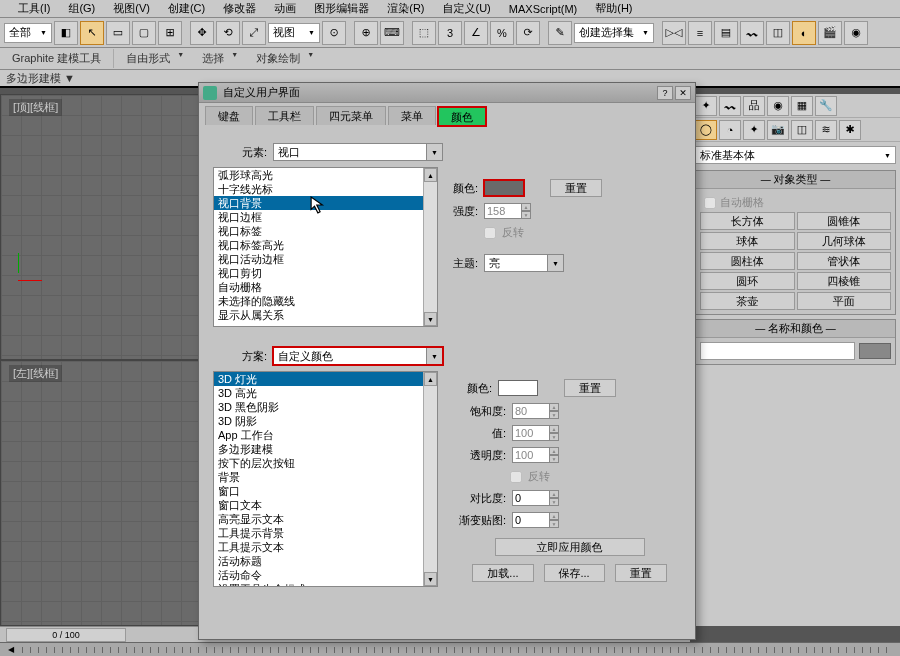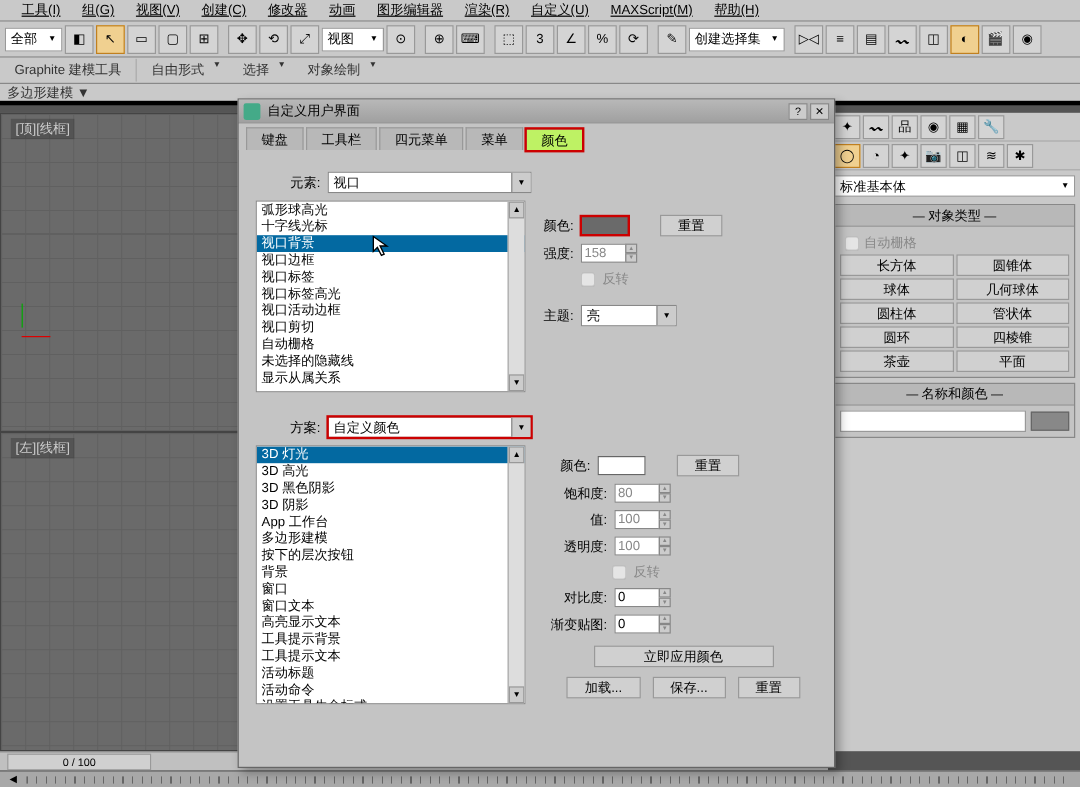--- a/index.html
+++ b/index.html
@@ -1,35 +1,35 @@
 <!DOCTYPE html>
 <html><head>
 <meta charset="utf-8">
 <style>
 * { margin: 0; padding: 0; box-sizing: border-box; font-family: "Microsoft YaHei", SimSun, sans-serif; font-size: 11px; }
 body { background: #555; width: 900px; height: 656px; overflow: hidden; position: relative; }
 
 
 .menubar { height: 18px; background: #c9c9c9; display: flex; align-items: center; padding-left: 10px; gap: 2px; color: #000; border-bottom: 1px solid #888; }
-.menubar span { padding: 0 8px; cursor: default; text-decoration: underline; }
+.menubar span { padding: 0 8px; cursor: default; }
 
 
 .main-toolbar { height: 30px; background: #c9c9c9; border-bottom: 1px solid #888; display: flex; align-items: center; padding: 0 4px; gap: 2px; }
 .tb-dropdown { height: 20px; background: #fff; border: 1px solid #999; padding: 0 4px; display: flex; align-items: center; }
 .tb-btn { width: 24px; height: 24px; background: #d4d4d4; border: 1px solid #999; display: flex; align-items: center; justify-content: center; }
 .tb-btn.active { background: #f0d090; border: 1px solid #c08020; }
 .tb-sep { width: 4px; }
 
 
 .sec-toolbar { height: 22px; background: #c9c9c9; border-bottom: 1px solid #888; display: flex; align-items: center; color: #333; }
 .sec-toolbar .tab { padding: 2px 12px; border-right: 1px solid #aaa; }
 .sec-toolbar .dropdown-tab { padding: 2px 20px 2px 12px; position: relative; }
 .sec-toolbar .dropdown-tab::after { content: '▼'; position: absolute; right: 6px; font-size: 7px; }
 
-.modeling-sub { height: 18px; background: #c9c9c9; color: #333; display: flex; align-items: center; padding-left: 6px; border-bottom: 4px solid #000000; }
+.modeling-sub { height: 18px; background: #c9c9c9; color: #333; display: flex; align-items: center; padding-left: 6px; border-bottom: 2px solid #000000; }
 
 
 .viewport-area { position: absolute; top: 94px; left: 0; right: 210px; bottom: 30px; background: #6c6c6c; }
 .vp-quad { position: absolute; inset: 0; display: grid; grid-template-columns: 1fr 1fr; grid-template-rows: 1fr 1fr; }
 .vp-pane { border: 1px solid #444; background: #6a6a6a; position: relative; }
 .vp-pane.active-pane { border: 2px solid #b0a020; }
 .vp-label { position: absolute; top: 4px; left: 8px; color: #ccc; background: rgba(0,0,0,0.2); padding: 1px 4px; }
 .vp-gridlines { position: absolute; inset: 0; background-image: linear-gradient(#606060 1px, transparent 1px), linear-gradient(90deg, #606060 1px, transparent 1px); background-size: 20px 20px; }
 .vp-axis-x { position: absolute; top: 70%; left: 5%; width: 24px; height: 1px; background: #d00; }
 .vp-axis-y { position: absolute; top: 60%; left: 5%; width: 1px; height: 20px; background: #0a0; }
@@ -51,21 +51,21 @@
 .name-color-input { width: 100%; height: 18px; background: #fff; border: 1px solid #999; margin: 4px 0; }
 
 
 .dialog { position: absolute; left: 198px; top: 82px; width: 498px; height: 558px; background: #c4c4c4; border: 1px solid #666; box-shadow: 4px 4px 8px rgba(0,0,0,0.3); z-index: 100; }
 .dlg-titlebar { height: 20px; background: linear-gradient(#b8b8b8,#a0a0a0); display: flex; align-items: center; padding: 0 4px; border-bottom: 1px solid #888; }
 .dlg-titlebar .icon { width: 14px; height: 14px; background: #4a8; border-radius: 2px; margin-right: 6px; }
 .dlg-titlebar .title { flex: 1; }
 .dlg-titlebar .winbtn { width: 16px; height: 14px; background: #ccc; border: 1px solid #888; margin-left: 2px; display: flex; align-items: center; justify-content: center; font-size: 9px; }
 .dlg-tabs { height: 22px; display: flex; padding-left: 6px; padding-top: 3px; background: #c4c4c4; }
 .dlg-tab { padding: 2px 12px; border: 1px solid #999; border-bottom: none; background: #b8b8b8; margin-right: 2px; }
-.dlg-tab.active { background: #bef264; position: relative; top: 1px; }
+.dlg-tab.active { background: #22c55e; position: relative; top: 1px; }
 .dlg-tab.highlighted { outline: 2px solid #c00; outline-offset: -1px; }
 .dlg-body { position: absolute; top: 44px; left: 0; right: 0; bottom: 0; padding: 10px 14px; }
 
 .field-row { display: flex; align-items: center; gap: 6px; margin: 6px 0; }
 .field-label { min-width: 34px; text-align: right; }
 .combo { flex: 0 0 auto; height: 18px; background: #fff; border: 1px solid #888; display: flex; align-items: center; position: relative; padding: 0 4px; }
 .combo .arrow { position: absolute; right: 0; top: 0; bottom: 0; width: 16px; background: #ccc; border-left: 1px solid #888; display: flex; align-items: center; justify-content: center; font-size: 7px; }
 .combo.red-outline { outline: 2px solid #c00; outline-offset: -1px; }
 
 .listbox { border: 1px solid #888; background: #fff; overflow: hidden; position: relative; }

